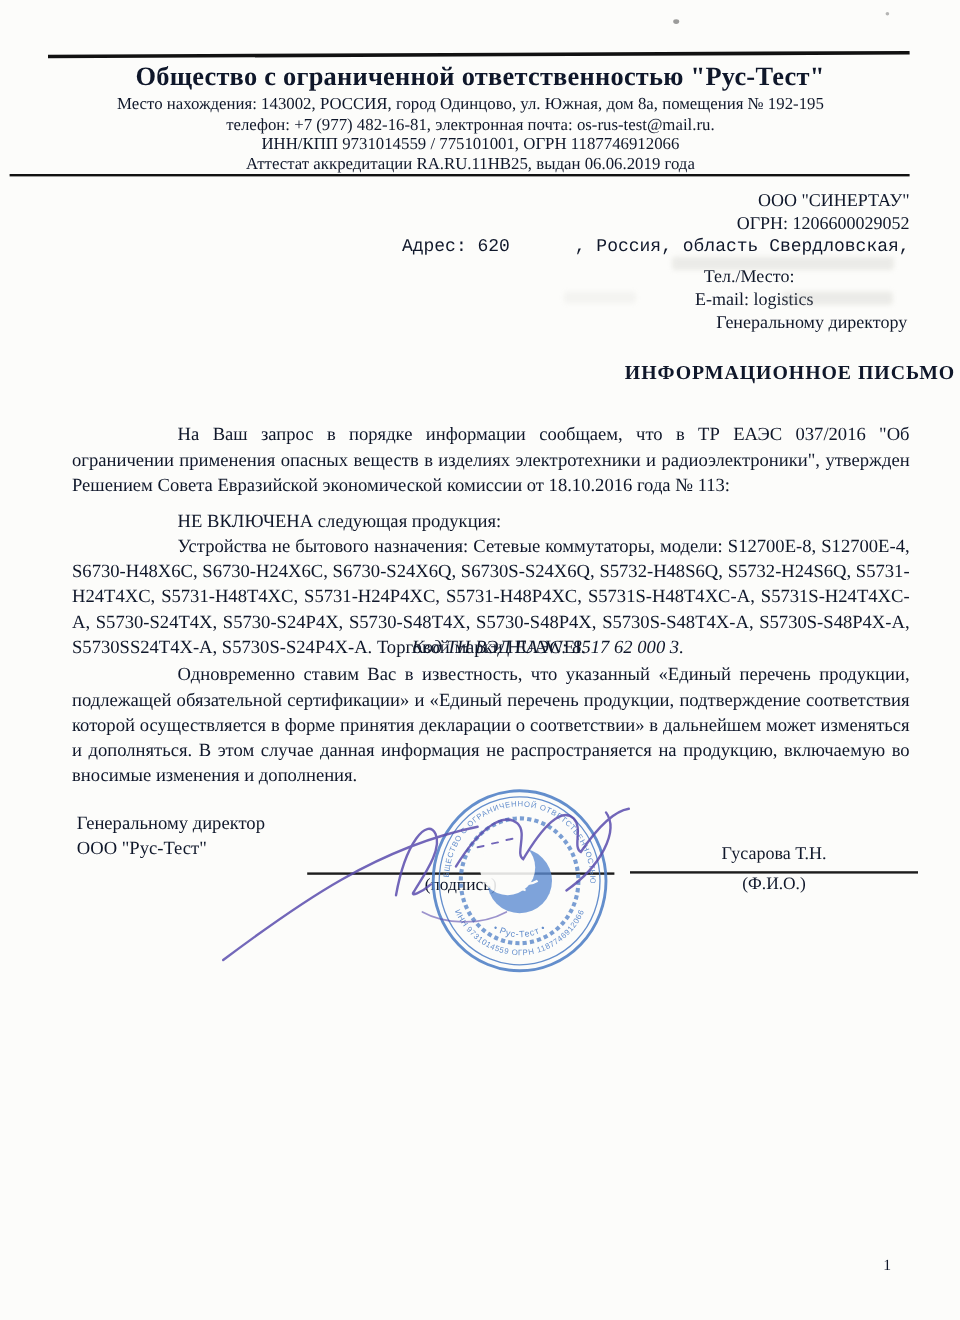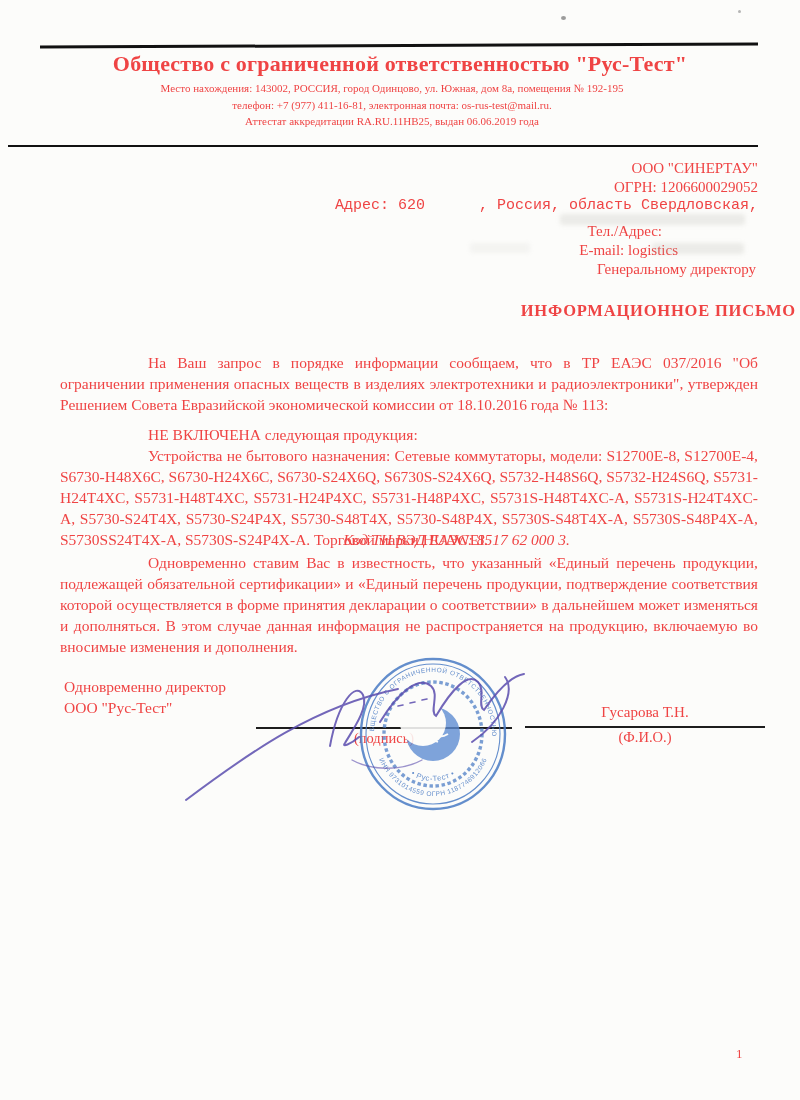--- a/index.html
+++ b/index.html
@@ -2,29 +2,29 @@
 <html lang="ru"><head>
 <meta charset="utf-8">
 <style>
   html,body{margin:0;padding:0;background:#e9e9e7;}
   .doc{
     position:relative;
     width:800px;height:1100px;
     margin:0 auto;
     background:#fcfcfa;
     font-family:"Liberation Serif","DejaVu Serif",serif;
-    color:#ef4444;
+    color:#0f172a;
     overflow:hidden;
     box-shadow:0 0 6px rgba(0,0,0,.25);
   }
   .abs{position:absolute;}
   
   .rule-top{left:40px;top:44px;width:718px;height:3px;background:#111;transform:rotate(-.25deg);}
   .company-title{left:0;top:51px;width:800px;text-align:center;font-size:22px;font-weight:bold;letter-spacing:.2px;}
-  .lh-lines{left:0;top:80px;width:784px;text-align:center;font-size:11px;line-height:16.5px;}
+  .lh-lines{left:0;top:80px;width:784px;text-align:center;font-size:14px;line-height:16.5px;}
   .rule-sub{left:8px;top:145px;width:750px;height:2px;background:#111;}
   
   .ref-line{left:60px;top:150px;font-size:15px;}
   .addr{font-size:15px;text-align:right;}
   .a1{right:42px;top:160px;}
   .a2{right:42px;top:179px;}
   .a3{right:42px;top:197px;font-family:Liberation Mono, monospace;}
   .a4{right:138px;top:223px;}
   .a5{right:122px;top:242px;}
   .a6{right:44px;top:261px;}
@@ -59,49 +59,50 @@
 </style>
 </head>
 <body>
 
 <div class="doc">
 
   <div class="abs rule-top"></div>
   <div class="abs company-title">Общество с ограниченной ответственностью "Рус-Тест"</div>
   <div class="abs lh-lines">
     <div>Место нахождения: 143002, РОССИЯ, город Одинцово, ул. Южная, дом 8а, помещения № 192-195</div>
-    <div>телефон: +7 (977) 411-16-81, электронная почта: os-rus-test@mail.ru.</div>
+    <div>телефон: +7 (977) 482-16-81, электронная почта: os-rus-test@mail.ru.</div>
+    <div>ИНН/КПП 9731014559 / 775101001, ОГРН 1187746912066</div>
     <div>Аттестат аккредитации RA.RU.11НВ25, выдан 06.06.2019 года</div>
   </div>
   <div class="abs rule-sub"></div>
 
 
   <div class="abs addr a1">ООО "СИНЕРТАУ"</div>
   <div class="abs addr a2">ОГРН: 1206600029052</div>
   <div class="abs addr a3">Адрес: 620&nbsp;&nbsp;&nbsp;&nbsp;&nbsp;&nbsp;, Россия, область Свердловская,</div>
-  <div class="abs addr a4">Тел./Адрес:</div>
+  <div class="abs addr a4">Тел./Место:</div>
   <div class="abs addr a5">E-mail: logistics</div>
   <div class="abs addr a6">Генеральному директору</div>
 
   <div class="abs smudge sm1"></div>
   <div class="abs smudge sm2"></div>
   <div class="abs smudge sm3"></div>
   <div class="abs speck sp1"></div>
   <div class="abs speck sp2"></div>
 
   <div class="abs title">ИНФОРМАЦИОННОЕ ПИСЬМО</div>
 
   <div class="abs para p1">На Ваш запрос в порядке информации сообщаем, что в ТР ЕАЭС 037/2016 "Об ограничении применения опасных веществ в изделиях электротехники и радиоэлектроники", утвержден Решением Совета Евразийской экономической комиссии от 18.10.2016 года № 113:</div>
   <div class="abs para p2">НЕ ВКЛЮЧЕНА следующая продукция:</div>
   <div class="abs para p3">Устройства не бытового назначения: Сетевые коммутаторы, модели: S12700E-8, S12700E-4, S6730-H48X6C, S6730-H24X6C, S6730-S24X6Q, S6730S-S24X6Q, S5732-H48S6Q, S5732-H24S6Q, S5731-H24T4XC, S5731-H48T4XC, S5731-H24P4XC, S5731-H48P4XC, S5731S-H48T4XC-A, S5731S-H24T4XC-A, S5730-S24T4X, S5730-S24P4X, S5730-S48T4X, S5730-S48P4X, S5730S-S48T4X-A, S5730S-S48P4X-A, S5730SS24T4X-A, S5730S-S24P4X-A. Торговой марки HUAWEI.</div>
   <div class="abs para p4">Код ТН ВЭД ЕАЭС: 8517 62 000 3.</div>
   <div class="abs para p5">Одновременно ставим Вас в известность, что указанный «Единый перечень продукции, подлежащей обязательной сертификации» и «Единый перечень продукции, подтверждение соответствия которой осуществляется в форме принятия декларации о соответствии» в дальнейшем может изменяться и дополняться. В этом случае данная информация не распространяется на продукцию, включаемую во вносимые изменения и дополнения.</div>
 
   <div class="abs sig-left">
-    <div>Одновременно директор</div>
+    <div>Генеральному директор</div>
     <div>ООО "Рус-Тест"</div>
   </div>
   <div class="abs sig-line line-c"></div>
   <div class="abs cap cap-sign">(подпись)</div>
   <div class="abs name-r">Гусарова Т.Н.</div>
   <div class="abs sig-line line-r"></div>
   <div class="abs cap cap-fio">(Ф.И.О.)</div>
 
   <svg class="abs overlay" width="800" height="1100" viewBox="0 0 800 1100">
     <defs>

